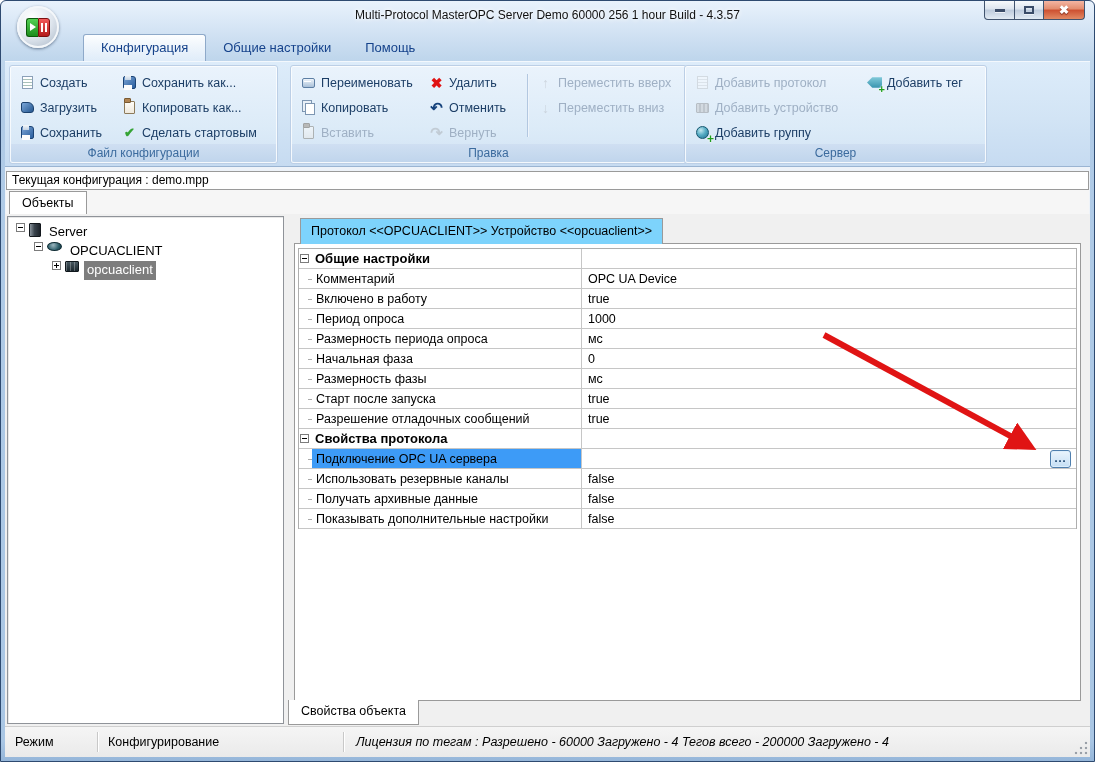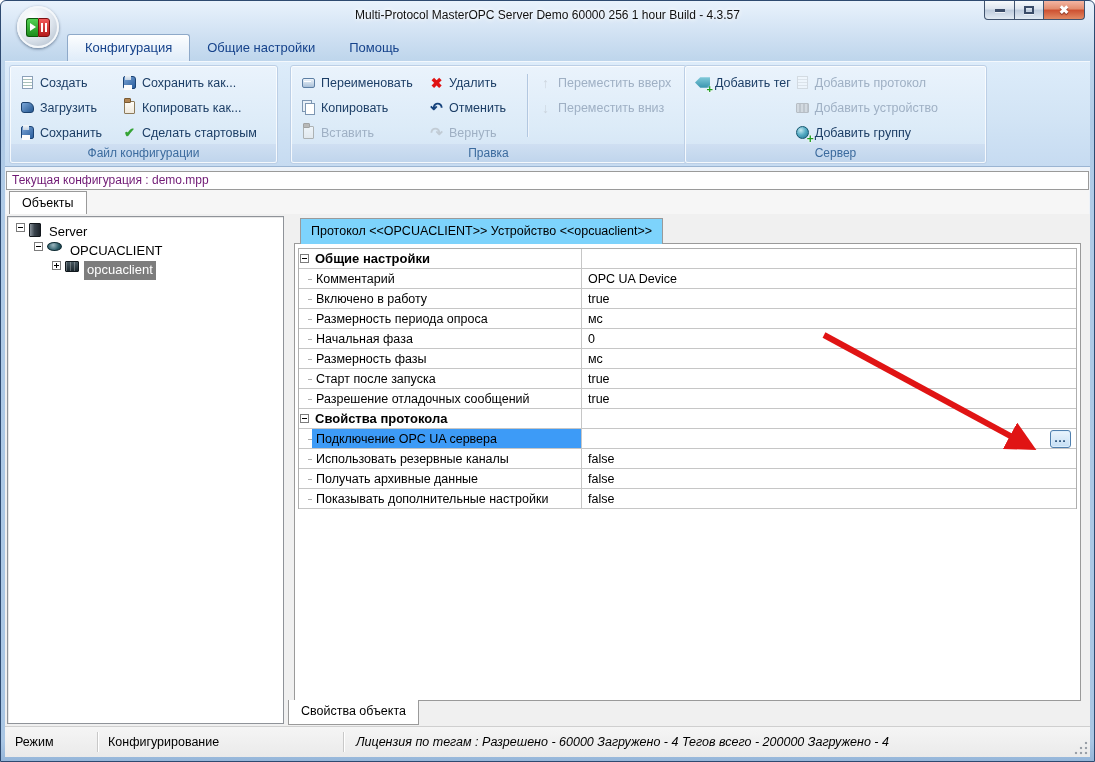--- a/index.html
+++ b/index.html
@@ -38,21 +38,21 @@
   .g-pause { width:12px; height:19px; background:linear-gradient(#f25b5b,#b41c1c);
     border:1px solid #7c0f0f; border-radius:0 3px 3px 0;
     display:flex; align-items:center; justify-content:center; }
   .g-pause::after { content:""; width:2px; height:9px; background:#fff; box-shadow:4px 0 0 #fff; margin-left:-4px; }
 
   
   .tabstrip { position:absolute; top:31px; left:4px; right:4px; height:29px;
     display:flex; align-items:flex-end; padding-left:62px; }
   .rtab { padding:5px 17px 6px; font-size:13px; color:#15428b; white-space:nowrap; }
   .rtab.active { background:linear-gradient(#fdfeff,#f0f6fc 40%,#dfecf9);
-    border:1px solid #8ea9c9; border-bottom:none; border-radius:3px 3px 0 0; color:#15428b; }
+    border:1px solid #8ea9c9; border-bottom:none; border-radius:3px 3px 0 0; color:#15428b;margin-left:16px; }
 
   
   .ribbon { position:absolute; top:60px; left:4px; right:4px; height:106px;
     background:linear-gradient(#ddecfa,#d2e4f5 55%,#c6dbf1); border-top:1px solid #f3f8fd;
     border-bottom:1px solid #9ab4d2; }
   .rgroup { position:absolute; top:3px; height:99px; border:1px solid #bccfe6; border-radius:3px;
     background:linear-gradient(#eaf3fc,#dcebf8 64%,#d2e3f4);
     box-shadow:inset 0 0 0 1px rgba(255,255,255,.75); }
   .rg-caption { position:absolute; left:1px; right:1px; bottom:1px; height:18px; text-align:center;
     font-size:12px; color:#3c6b9e; line-height:18px; border-radius:0 0 3px 3px;
@@ -106,21 +106,21 @@
   .ic-tag::before { content:""; position:absolute; inset:0;
     background:linear-gradient(#8fd4e2,#2a8aa6);
     clip-path:polygon(100% 15%,35% 15%,0 50%,35% 85%,100% 85%); }
   .ic-tag::after { content:"+"; position:absolute; right:-3px; bottom:-5px; color:#1f9e1f;
     font-weight:bold; font-size:11px; text-shadow:0 0 2px #fff,0 0 2px #fff; }
   .ic-doc.grey { opacity:.55; filter:grayscale(1); }
 
   
   .client-bg { position:absolute; left:4px; right:4px; top:166px; bottom:4px; background:#eef3f9; }
   .config-bar { position:absolute; left:5px; right:5px; top:170px; height:19px; background:#fff;
-    border:1px solid #9a9a9a; font-size:12px; color:#701a75; line-height:17px; padding-left:5px; }
+    border:1px solid #9a9a9a; font-size:12px; color:#000000; line-height:17px; padding-left:5px; }
   .obj-strip { position:absolute; left:5px; right:5px; top:189px; height:24px; background:#f6f6f6; }
   .obj-tab { position:absolute; left:3px; top:1px; height:23px; background:#fff;
     border:1px solid #9a9a9a; border-bottom:none; padding:0 12px; font-size:12.5px; line-height:22px; }
 
   
   .main { position:absolute; left:4px; right:4px; top:213px; height:514px; background:#f0f0f0; }
 
   .tree-panel { position:absolute; left:2px; top:2px; width:277px; bottom:4px; background:#fff;
     border:1px solid #8f9399; box-shadow:inset 1px 1px 0 #e8e8e8; padding-top:6px; }
   .tree-row { display:flex; height:19px; font-size:13px; color:#000; }
@@ -307,46 +307,46 @@
               <span class="ic ic-down">↓</span>
               <span>Переместить вниз</span>
             </div>
         </div>
       </div>
       <div class="rg-caption">Правка</div>
     </div>
 
     <div class="rgroup" style="left:679px; width:303px;">
       <div class="rg-cols">
+        <div class="rcol" style="width:172px;">
+          <div class="rbtn disabled">
+              <span class="ic">
+                <span class="ic-doc grey"></span>
+              </span>
+              <span>Добавить протокол</span>
+            </div>
+          <div class="rbtn disabled">
+              <span class="ic">
+                <span class="ic-dev"></span>
+              </span>
+              <span>Добавить устройство</span>
+            </div>
+          <div class="rbtn">
+              <span class="ic">
+                <span class="ic-globe"></span>
+              </span>
+              <span>Добавить группу</span>
+            </div>
+        </div>
         <div class="rcol">
           <div class="rbtn">
               <span class="ic">
                 <span class="ic-tag"></span>
               </span>
               <span>Добавить тег</span>
-            </div>
-        </div>
-        <div class="rcol" style="width:172px;">
-          <div class="rbtn disabled">
-              <span class="ic">
-                <span class="ic-doc grey"></span>
-              </span>
-              <span>Добавить протокол</span>
-            </div>
-          <div class="rbtn disabled">
-              <span class="ic">
-                <span class="ic-dev"></span>
-              </span>
-              <span>Добавить устройство</span>
-            </div>
-          <div class="rbtn">
-              <span class="ic">
-                <span class="ic-globe"></span>
-              </span>
-              <span>Добавить группу</span>
             </div>
         </div>
       </div>
       <div class="rg-caption">Сервер</div>
     </div>
   </div>
 
   <div class="client-bg"></div>
 
   <div class="config-bar">Текущая конфигурация : demo.mpp</div>
@@ -389,20 +389,25 @@
           </div>
           <div class="pg-row">
             <div class="pg-gutter"></div>
             <div class="pg-name">Комментарий</div>
             <div class="pg-value">OPC UA Device</div>
           </div>
           <div class="pg-row">
             <div class="pg-gutter"></div>
             <div class="pg-name">Включено в работу</div>
             <div class="pg-value">true</div>
+          </div>
+          <div class="pg-row">
+            <div class="pg-gutter"></div>
+            <div class="pg-name">Период опроса</div>
+            <div class="pg-value">1000</div>
           </div>
           <div class="pg-row">
             <div class="pg-gutter"></div>
             <div class="pg-name">Размерность периода опроса</div>
             <div class="pg-value">мс</div>
           </div>
           <div class="pg-row">
             <div class="pg-gutter"></div>
             <div class="pg-name">Начальная фаза</div>
             <div class="pg-value">0</div>

